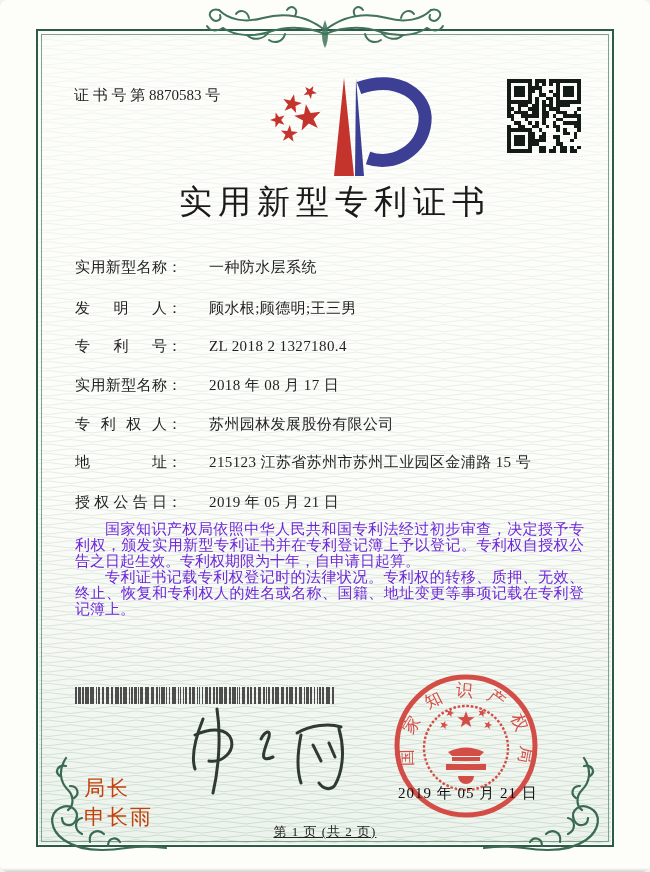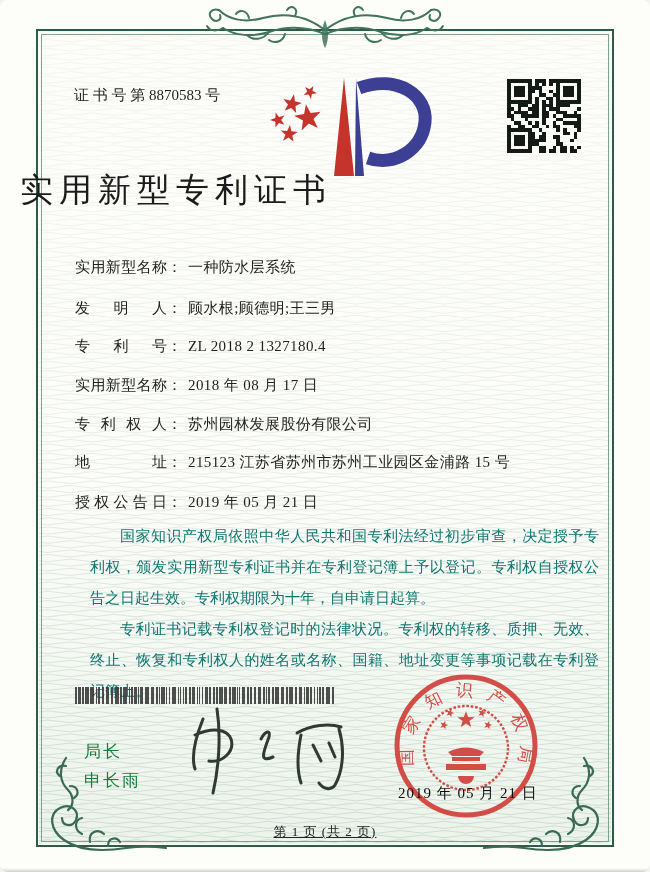--- a/index.html
+++ b/index.html
@@ -10,29 +10,29 @@
   
   .frame{position:absolute;left:36px;top:29px;right:36px;bottom:25px;border:2px solid #2c5c49;}
   .frame-inner{position:absolute;left:41px;top:34px;right:41px;bottom:30px;border:1px solid #7da38c;}
   .guilloche{position:absolute;left:39px;top:32px;pointer-events:none;}
   .tint{position:absolute;left:39px;top:32px;width:572px;height:812px;pointer-events:none;
         background:linear-gradient(to bottom,rgba(208,226,212,0) 55%,rgba(198,220,204,0.30) 100%);}
   .orn{position:absolute;pointer-events:none;}
   
   .abs{position:absolute;}
   .certno{left:74px;top:86px;font-size:15px;color:#1e1e1e;}
-  .title{left:0;right:0;top:168px;font-size:33px;letter-spacing:6px;color:#1b1b1b;padding-left:20px;}
+  .title{left:0;right:0;top:180px;text-align:center;font-size:33px;letter-spacing:6px;color:#1b1b1b;padding-left:20px;}
   .row{left:75px;right:66px;font-size:15px;color:#1f1f1f;white-space:nowrap;}
   .lbl{display:inline-block;width:92px;text-align:justify;text-align-last:justify;vertical-align:bottom;}
   .colon{display:inline-block;margin-right:6px;}
-  .val{letter-spacing:0.4px;}
+  .val{letter-spacing:0.4px;margin-left:21px;}
   .grant-no{position:absolute;left:255px;top:0;white-space:nowrap;}
-  .paras{left:90px;width:509px;top:521px;font-size:15px;line-height:31px;text-align:justify;color:#0f766e;}
+  .paras{left:75px;width:509px;top:521px;font-size:15px;line-height:16px;text-align:justify;color:#6d28d9;}
   .paras p{margin:0;text-indent:2em;}
-  .officer{left:84px;top:737px;font-size:17px;letter-spacing:2px;color:#15803d;line-height:29px;}
+  .officer{left:84px;top:774px;font-size:21px;letter-spacing:2px;color:#c2410c;line-height:29px;}
   .sealdate{left:398px;top:784px;font-size:15px;color:#101010;letter-spacing:1px;z-index:5;}
   .footer{left:0;right:0;top:823px;text-align:center;font-size:13px;color:#222;letter-spacing:1px;text-decoration:underline;}
   svg{display:block;}
 </style>
 </head>
 <body>
 
 <div class="page">
 
   <svg id="guilloche" class="guilloche" width="572" height="812" viewBox="0 0 572 812">

